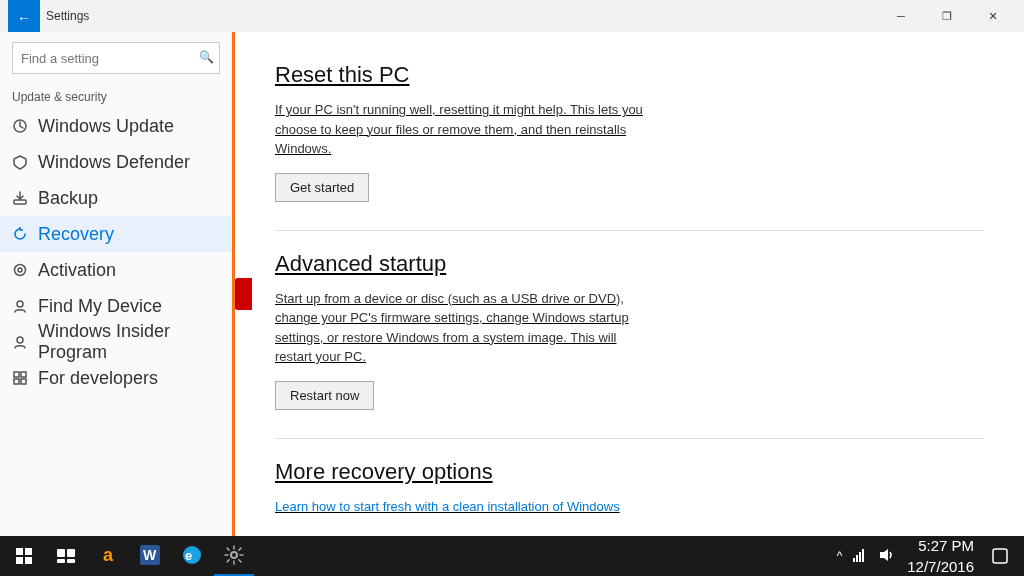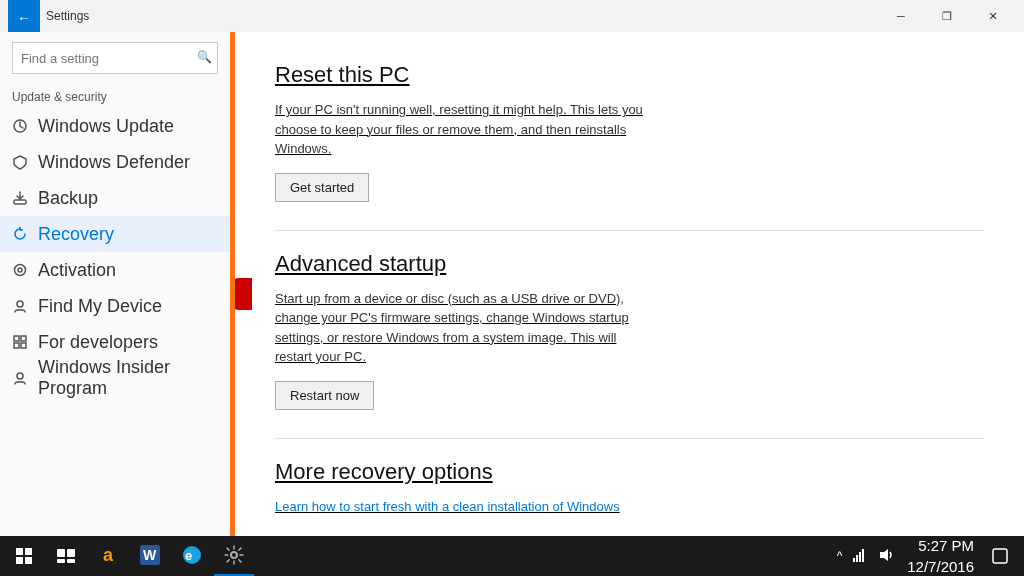--- a/index.html
+++ b/index.html
@@ -65,21 +65,21 @@
     .app-body {
       display: flex;
       flex: 1;
       overflow: hidden;
     }
 
     
     .sidebar {
       width: 235px;
       background: #fafafa;
-      border-right: 5px solid #f97316;
+      border-right: 3px solid #f97316;
       display: flex;
       flex-direction: column;
       overflow-y: auto;
       flex-shrink: 0;
     }
 
     .search-box-container {
       padding: 10px 12px 8px 12px;
       position: relative;
     }
@@ -343,37 +343,37 @@
           <circle cx="8" cy="6" r="3" stroke="#555" stroke-width="1.5" fill="none"></circle>
           <path d="M3 14 C3 11 13 11 13 14" stroke="#555" stroke-width="1.5" fill="none" stroke-linecap="round"></path>
         </svg>
       </span>
       <span>Find My Device</span>
     </div>
 
     <div class="nav-item">
       <span class="nav-icon">
         <svg width="16" height="16" viewBox="0 0 16 16" fill="none">
+          <circle cx="8" cy="6" r="3" stroke="#555" stroke-width="1.5" fill="none"></circle>
+          <path d="M3 14 C3 11 13 11 13 14" stroke="#555" stroke-width="1.5" fill="none" stroke-linecap="round"></path>
+        </svg>
+      </span>
+      <span>Windows Insider Program</span>
+    </div>
+
+    <div class="nav-item">
+      <span class="nav-icon">
+        <svg width="16" height="16" viewBox="0 0 16 16" fill="none">
           <rect x="2" y="2" width="5" height="5" stroke="#555" stroke-width="1.5" fill="none"></rect>
           <rect x="9" y="2" width="5" height="5" stroke="#555" stroke-width="1.5" fill="none"></rect>
           <rect x="2" y="9" width="5" height="5" stroke="#555" stroke-width="1.5" fill="none"></rect>
           <rect x="9" y="9" width="5" height="5" stroke="#555" stroke-width="1.5" fill="none"></rect>
         </svg>
       </span>
       <span>For developers</span>
-    </div>
-
-    <div class="nav-item">
-      <span class="nav-icon">
-        <svg width="16" height="16" viewBox="0 0 16 16" fill="none">
-          <circle cx="8" cy="6" r="3" stroke="#555" stroke-width="1.5" fill="none"></circle>
-          <path d="M3 14 C3 11 13 11 13 14" stroke="#555" stroke-width="1.5" fill="none" stroke-linecap="round"></path>
-        </svg>
-      </span>
-      <span>Windows Insider Program</span>
     </div>
   </div>
 
   <div class="main-panel" style="position:relative;">
 
     
     <svg class="red-arrow" style="position:absolute;left:-48px;top:246px;width:65px;height:32px;pointer-events:none;">
       <defs>
         <marker id="arrowhead" markerWidth="8" markerHeight="6" refX="8" refY="3" orient="auto">
           <polygon points="0 0, 8 3, 0 6" fill="#cc0000"></polygon>

